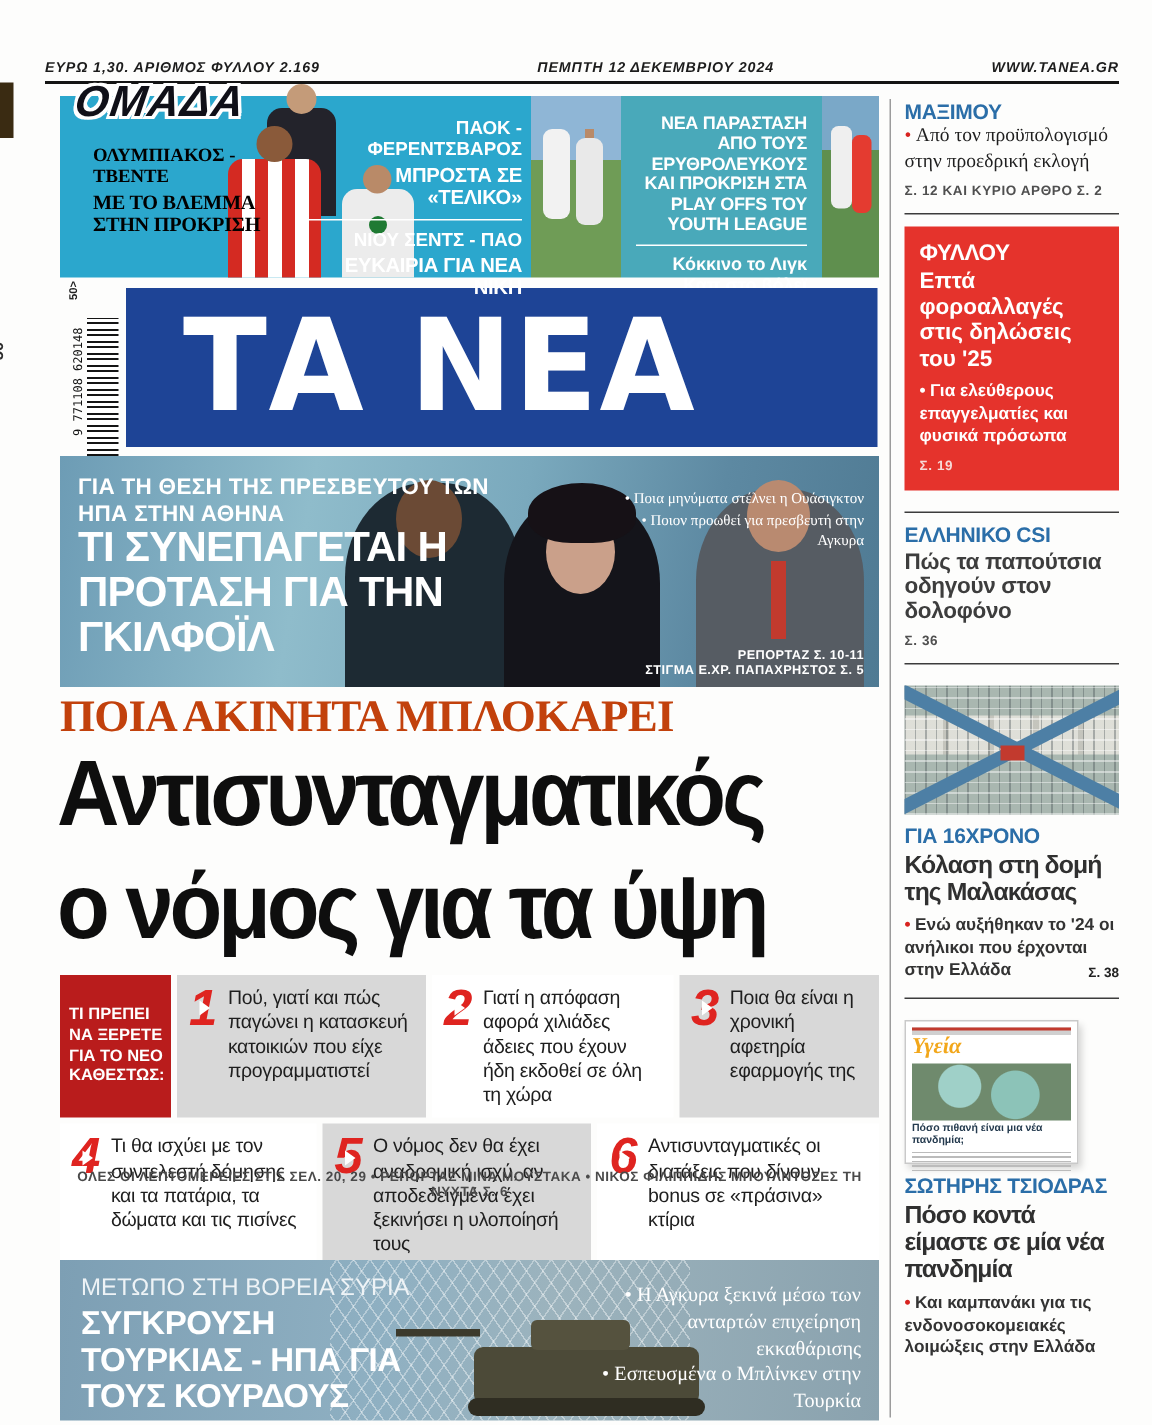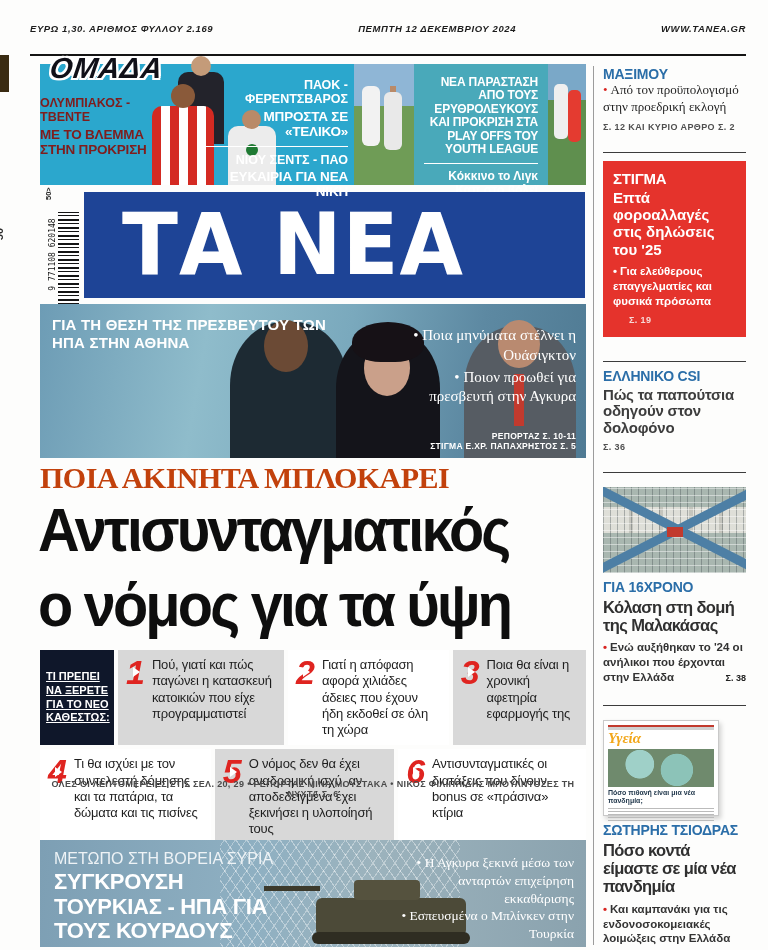--- a/index.html
+++ b/index.html
@@ -6,73 +6,73 @@
   .page{position:relative;width:768px;height:950px;background:#fdfdfc;overflow:hidden;
         font-family:"Liberation Sans",sans-serif;margin:0 auto;}
   .abs{position:absolute;}
 
   
   #spine-bar{left:0;top:55px;width:9px;height:37px;background:#3a2b12;}
   #spine-num{left:-7px;top:228px;transform:rotate(-90deg);font-size:11px;font-weight:800;color:#2e2e2e;}
 
   
   #topbar{left:30px;top:34px;width:716px;height:22px;border-bottom:2.5px solid #141414;
-          display:flex;justify-content:space-between;align-items:flex-end;padding-bottom:20px;
+          display:flex;justify-content:space-between;align-items:flex-end;padding-bottom:3px;
           font-size:9.5px;font-weight:700;letter-spacing:.6px;color:#1c1c1c;box-sizing:border-box;font-style:italic;}
 
   
   #sports{left:40px;top:64px;width:546px;height:121px;display:flex;}
   #sp-left{width:314px;background:#2ba7cd;position:relative;flex:none;overflow:visible;}
   #omada-logo{position:absolute;top:-12px;left:10px;font-size:29px;font-weight:900;font-style:italic;
       letter-spacing:1px;color:#101018;transform:skewX(-8deg);
       text-shadow:-2px -2px 0 #fff,2px -2px 0 #fff,-2px 2px 0 #fff,2px 2px 0 #fff,0 2px 0 #fff,2px 0 0 #fff;z-index:5;}
   .sp-fig{position:absolute;border-radius:10px 10px 0 0;}
   #fig-paok{left:138px;top:8px;width:46px;height:72px;background:#23232b;}
   #fig-paok::before{content:"";position:absolute;top:-16px;left:13px;width:20px;height:20px;border-radius:50%;background:#c49b79;}
   #fig-oly{left:112px;top:42px;width:62px;height:79px;background:repeating-linear-gradient(90deg,#d42a22 0 9px,#fff 9px 18px);}
   #fig-oly::before{content:"";position:absolute;top:-22px;left:19px;width:24px;height:24px;border-radius:50%;background:#8a5a3a;}
   #fig-pao{left:188px;top:62px;width:48px;height:59px;background:#ececec;}
   #fig-pao::before{content:"";position:absolute;top:-16px;left:14px;width:19px;height:19px;border-radius:50%;background:#b98a68;}
   #fig-pao::after{content:"";position:absolute;top:18px;left:18px;width:12px;height:12px;border-radius:50%;background:#1f7a33;}
-  #sp-left-text{position:absolute;left:0;top:32px;width:128px;color:#7f1d1d;z-index:4;}
+  #sp-left-text{position:absolute;left:22px;top:32px;width:128px;color:#000000;z-index:4;font-family:Liberation Serif, serif;}
   .sp-kick{font-size:12.5px;font-weight:600;line-height:1.15;}
   .sp-head{font-size:13.5px;font-weight:800;line-height:1.12;margin-top:2px;letter-spacing:-.2px;}
   #sp-right-text{position:absolute;right:6px;top:14px;width:150px;text-align:right;color:#fff;z-index:4;}
   .sp-rule{border:none;border-top:1.5px solid #fff;margin:7px 0 6px;}
   .photo-strip{position:relative;overflow:hidden;flex:none;}
   #sp-photo1{width:60px;background:linear-gradient(180deg,#8fb6d6 0 35%,#6f9c56 35% 100%);}
   #sp-photo1::before{content:"";position:absolute;left:8px;top:22px;width:18px;height:60px;background:#f2f2f2;border-radius:6px;}
   #sp-photo1::after{content:"";position:absolute;left:30px;top:28px;width:18px;height:58px;background:#e9e9e9;border-radius:6px;box-shadow:0 -12px 0 -6px #b98a68;}
   #sp-mid{flex:1;background:#49a9ba;color:#fff;text-align:right;padding:10px 10px 6px;box-sizing:border-box;}
   #sp-mid .sp-kick{font-size:11.5px;}
   #sp-mid .sp-head{font-size:12px;}
   #sp-mid .sp-rule{margin:6px 0 5px;}
   #sp-mid-sub{font-size:12px;font-weight:700;}
   #sp-photo2{width:38px;background:linear-gradient(180deg,#7aa8c8 0 30%,#5f8f4e 30% 100%);}
   #sp-photo2::before{content:"";position:absolute;left:6px;top:20px;width:14px;height:55px;background:#efefef;border-radius:5px;}
   #sp-photo2::after{content:"";position:absolute;left:20px;top:26px;width:13px;height:52px;background:#e43b30;border-radius:5px;}
 
   
   #rail-divider{left:593px;top:66px;width:1px;height:879px;background:#9c9c9c;}
   #rail{left:603px;top:60px;width:143px;}
-  .story{border-bottom:1.5px solid #3c3c3c;padding:6px 0 20px;}
+  .story{border-bottom:1.5px solid #3c3c3c;padding:6px 0 10px;}
   .story:last-child{border-bottom:none;}
   .kick{color:#2b6ea8;font-weight:800;font-size:14px;letter-spacing:-.2px;}
   .rtitle{font-weight:800;font-size:19px;line-height:1.1;letter-spacing:-.6px;color:#101010;margin:3px 0 6px;}
   .rtitle.small{font-size:15px;font-weight:600;color:#3d3d3d;letter-spacing:-.2px;}
   .rtitle.mid{font-size:16.5px;font-weight:600;color:#303030;}
   .bullet-serif{font-family:"Liberation Serif",serif;font-size:13px;line-height:1.3;color:#1f1f1f;}
   .bullet-sans{font-size:11.5px;font-weight:700;line-height:1.3;color:#333;}
   .dot{color:#d8231f;margin-right:3px;}
   .ref{font-size:9px;font-weight:700;color:#4f4f4f;margin-top:6px;letter-spacing:.4px;}
   #redbox{background:#e5332c;color:#fff;padding:9px 10px 12px;margin:2px 0 4px;}
   #redbox .kick{color:#fff;font-size:15px;}
   #redbox .rb-title{font-size:15px;font-weight:600;line-height:1.15;margin-top:2px;}
   #redbox .bullet-sans{color:#fff;margin-top:6px;font-size:11.5px;}
-  #redbox .ref{color:#f7d9d7;margin-left:16px;}
+  #redbox .ref{color:#f7d9d7;}
   #fence{height:86px;margin:8px 0 6px;position:relative;background:#a9b7b0;overflow:hidden;}
   #fence .grid{position:absolute;inset:0;background:
       repeating-linear-gradient(0deg,rgba(255,255,255,.45) 0 1px,transparent 1px 7px),
       repeating-linear-gradient(90deg,rgba(60,70,75,.35) 0 1px,transparent 1px 7px);}
   #fence .brace1,#fence .brace2{position:absolute;left:-20px;top:38px;width:190px;height:9px;background:#4d7fa5;}
   #fence .brace1{transform:rotate(27deg);}
   #fence .brace2{transform:rotate(-27deg);}
   #fence .units{position:absolute;left:0;top:20px;width:100%;height:26px;
       background:repeating-linear-gradient(90deg,#e8e6df 0 26px,#c9c7bf 26px 30px);opacity:.85;}
   #fence .sign{position:absolute;left:64px;top:40px;width:16px;height:10px;background:#c23a2e;}
@@ -108,41 +108,41 @@
   #lfig1::before{content:"";position:absolute;top:-2px;left:34px;width:44px;height:52px;border-radius:50%;background:#6b4a35;}
   #lfig2{left:296px;top:26px;width:104px;height:130px;background:#14141a;}
   #lfig2::before{content:"";position:absolute;top:10px;left:28px;width:46px;height:56px;border-radius:50%;background:#caa08a;}
   #lfig2::after{content:"";position:absolute;top:-8px;left:16px;width:72px;height:40px;border-radius:50% 50% 40% 40%;background:#161116;}
   #lfig3{left:424px;top:22px;width:112px;height:136px;background:#565c63;}
   #lfig3::before{content:"";position:absolute;top:-6px;left:34px;width:42px;height:48px;border-radius:50%;background:#b98a70;}
   #lfig3::after{content:"";position:absolute;top:48px;left:50px;width:10px;height:52px;background:#c23a2e;}
   #lead-kicker{position:absolute;left:12px;top:12px;width:300px;font-size:15px;font-weight:700;line-height:1.2;letter-spacing:.2px;z-index:3;}
   #lead-headline{position:absolute;left:12px;top:46px;width:280px;font-size:28px;font-weight:800;line-height:1.08;letter-spacing:-.5px;z-index:3;}
   #lead-bullets{position:absolute;right:10px;top:22px;width:168px;text-align:right;z-index:3;
-      font-family:"Liberation Serif",serif;font-size:15px;line-height:1.32;margin-left:48px;}
+      font-family:"Liberation Serif",serif;font-size:10px;line-height:1.32;margin-left:48px;}
   #lead-bullets .lb{margin-bottom:2px;}
   #lead-refs{position:absolute;right:10px;bottom:7px;text-align:right;font-size:8.5px;font-weight:800;letter-spacing:.3px;z-index:3;margin-left:40px;}
 
   
   #kicker-red{left:40px;top:461px;font-family:"Liberation Serif",serif;font-weight:700;
       font-size:30px;color:#c2410c;letter-spacing:-.5px;}
   #headline{left:38px;top:492px;width:560px;color:#0e0e0e;}
   #headline .hl{font-size:62px;font-weight:800;line-height:75px;letter-spacing:-3px;
       transform:scaleX(.93);transform-origin:left;white-space:nowrap;}
 
   
   #points{left:40px;top:650px;width:546px;}
   .prow{display:grid;gap:4px;margin-bottom:4px;}
   #prow1{grid-template-columns:74px 1.22fr 1.18fr .98fr;}
   #prow2{grid-template-columns:1fr 1.05fr 1.1fr;}
   .pcell{padding:7px 8px;display:flex;align-items:flex-start;min-height:58px;}
   .pcell.gray{background:#d8d8d8;}
   .pcell.white{background:#fff;}
-  #plabel{background:#0f172a;color:#fff;font-size:11px;font-weight:800;line-height:1.25;
-      padding:17px 6px;display:flex;align-items:center;text-decoration:underline;}
+  #plabel{background:#b91c1c;color:#fff;font-size:11px;font-weight:800;line-height:1.25;
+      padding:17px 6px;display:flex;align-items:center;}
   .pt-num{font-style:italic;font-weight:900;font-size:34px;line-height:.9;color:#df2420;
       margin-right:7px;position:relative;flex:none;}
   .pt-num::after{content:"";position:absolute;left:38%;top:34%;border-left:7px solid #fff;
       border-top:5px solid transparent;border-bottom:5px solid transparent;}
   .pt-text{font-size:13px;line-height:1.25;color:#1e1e1e;letter-spacing:-.2px;}
 
   #details-line{left:40px;top:779px;width:546px;text-align:center;font-size:9px;font-weight:600;
       color:#4a4a4a;letter-spacing:.35px;}
 
   
@@ -206,21 +206,21 @@
   <aside class="abs" id="rail">
 
     <div class="story">
       <div class="kick">ΜΑΞΙΜΟΥ</div>
       <div class="bullet-serif"><span class="dot">•</span><span>Από τον προϋπολογισμό στην προεδρική εκλογή</span></div>
       <div class="ref">Σ. 12 ΚΑΙ ΚΥΡΙΟ ΑΡΘΡΟ Σ. 2</div>
     </div>
 
     <div class="story">
       <div id="redbox">
-        <div class="kick">ΣΤΙΓΜΑ</div>
+        <div class="kick">ΦΥΛΛΟΥ</div>
         <div class="rb-title">Επτά φοροαλλαγές στις δηλώσεις του '25</div>
         <div class="bullet-sans"><span class="dot" style="color:#fff">•</span><span>Για ελεύθερους επαγγελματίες και φυσικά πρόσωπα</span></div>
         <div class="ref">Σ. 19</div>
       </div>
     </div>
 
     <div class="story">
       <div class="kick">ΕΛΛΗΝΙΚΟ CSI</div>
       <div class="rtitle small">Πώς τα παπούτσια οδηγούν στον δολοφόνο</div>
       <div class="ref">Σ. 36</div>
@@ -262,20 +262,21 @@
   </div>
   <section class="abs" id="masthead">
     <div class="mh-title">ΤΑ ΝΕΑ</div>
   </section>
 
   <section class="abs" id="lead">
     <div class="lfig" id="lfig1"></div>
     <div class="lfig" id="lfig3"></div>
     <div class="lfig" id="lfig2"></div>
     <div id="lead-kicker">ΓΙΑ ΤΗ ΘΕΣΗ ΤΗΣ ΠΡΕΣΒΕΥΤΟΥ ΤΩΝ ΗΠΑ ΣΤΗΝ ΑΘΗΝΑ</div>
+    <div id="lead-headline">ΤΙ ΣΥΝΕΠΑΓΕΤΑΙ Η ΠΡΟΤΑΣΗ ΓΙΑ ΤΗΝ ΓΚΙΛΦΟΪΛ</div>
     <div id="lead-bullets">
       <div class="lb">• <span>Ποια μηνύματα στέλνει η Ουάσιγκτον</span></div>
       <div class="lb">• <span>Ποιον προωθεί για πρεσβευτή στην Αγκυρα</span></div>
     </div>
     <div id="lead-refs">
       <div>ΡΕΠΟΡΤΑΖ Σ. 10-11</div>
       <div>ΣΤΙΓΜΑ Ε.ΧΡ. ΠΑΠΑΧΡΗΣΤΟΣ Σ. 5</div>
     </div>
   </section>
 

